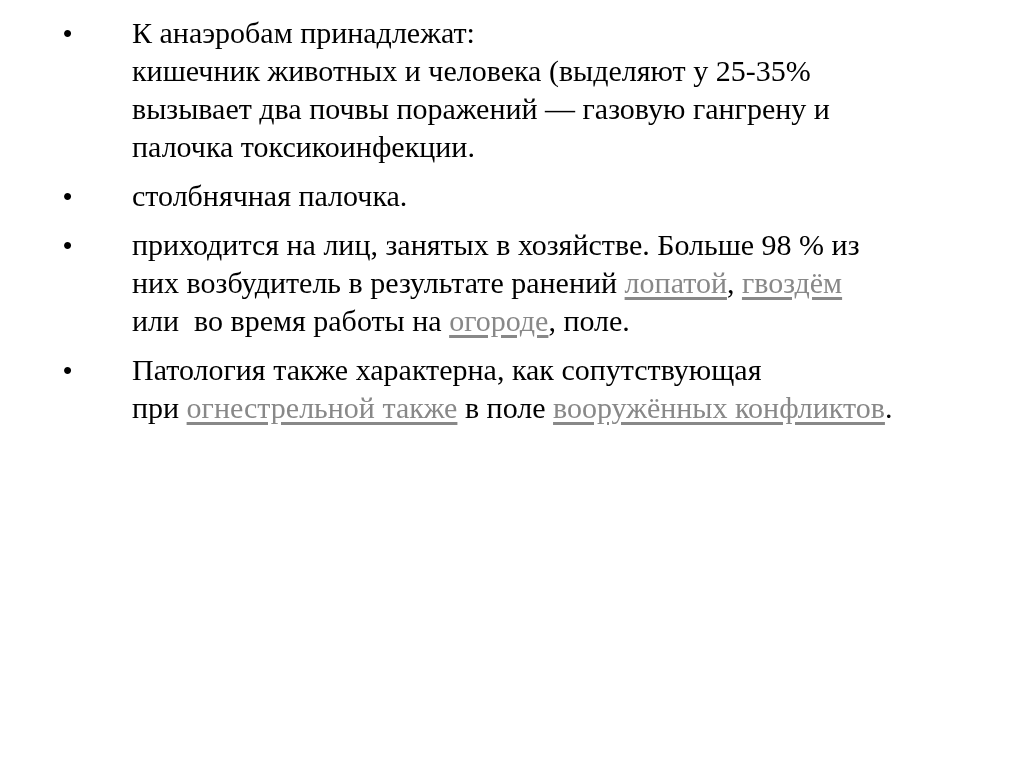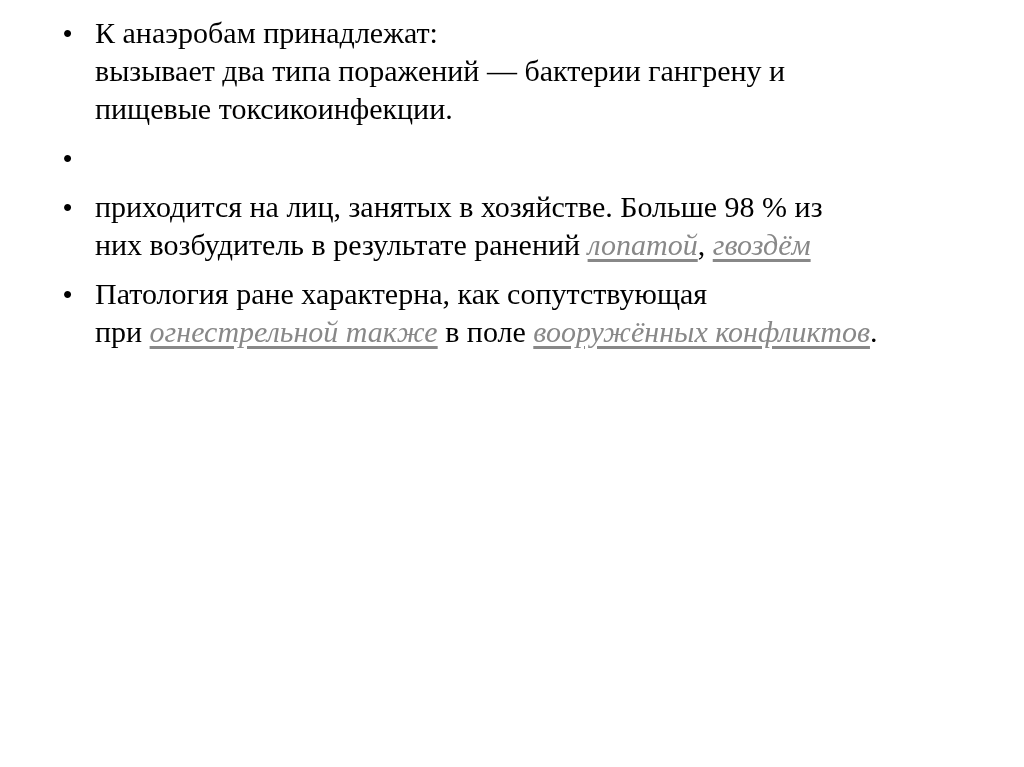--- a/index.html
+++ b/index.html
@@ -36,58 +36,63 @@
     font-size: 26px;
     line-height: 38px;
     color: var(--fg, #000000);
     font-family: "Liberation Sans", sans-serif;
   }
   .text {
     font-size: 30px;
     line-height: 38px;
     color: var(--fg, #000000);
     letter-spacing: 0px;
+    margin-left: 37px;
   }
   .line {
     white-space: pre-wrap;
     min-height: 38px;
   }
   a.link {
     color: var(--link, #888888);
     text-decoration: underline;
     text-decoration-color: var(--link, #888888);
     text-underline-offset: 4px;
     cursor: pointer;
-    font-style: italic;
   }
 </style>
 </head>
 <body>
 
 <div class="slide">
   <div class="bullets" id="bullet-list">
       <div class="bullet">
         <div class="marker">•</div>
         <div class="text">
           <div class="line"><span>К анаэробам принадлежат:</span></div>
-          <div class="line"><span>вызывает два типа поражений — бактерии гангрену и</span></div>
-          <div class="line"><span>пищевые токсикоинфекции.</span></div>
+          <div class="line"><span>кишечник животных и человека (выделяют у 25-35%</span></div>
+          <div class="line"><span>вызывает два почвы поражений — газовую гангрену и</span></div>
+          <div class="line"><span>палочка токсикоинфекции.</span></div>
         </div>
       </div>
       <div class="bullet">
         <div class="marker">•</div>
+        <div class="text">
+          <div class="line"><span>столбнячная палочка.</span></div>
+        </div>
       </div>
       <div class="bullet">
         <div class="marker">•</div>
         <div class="text">
           <div class="line"><span>приходится на лиц, занятых в хозяйстве. Больше 98 % из</span></div>
           <div class="line"><span>них возбудитель в результате ранений </span><a class="link">лопатой</a><span>, </span><a class="link">гвоздём</a></div>
+          <div class="line"><span>или  во время работы на </span><a class="link">огороде</a><span>, поле.</span></div>
         </div>
       </div>
       <div class="bullet">
         <div class="marker">•</div>
         <div class="text">
-          <div class="line"><span>Патология ране характерна, как сопутствующая</span></div>
+          <div class="line"><span>Патология также характерна, как сопутствующая</span></div>
           <div class="line"><span>при </span><a class="link">огнестрельной также</a><span> в поле </span><a class="link">вооружённых конфликтов</a><span>.</span></div>
         </div>
       </div>
     </div>
 </div>
 
 </body></html>

